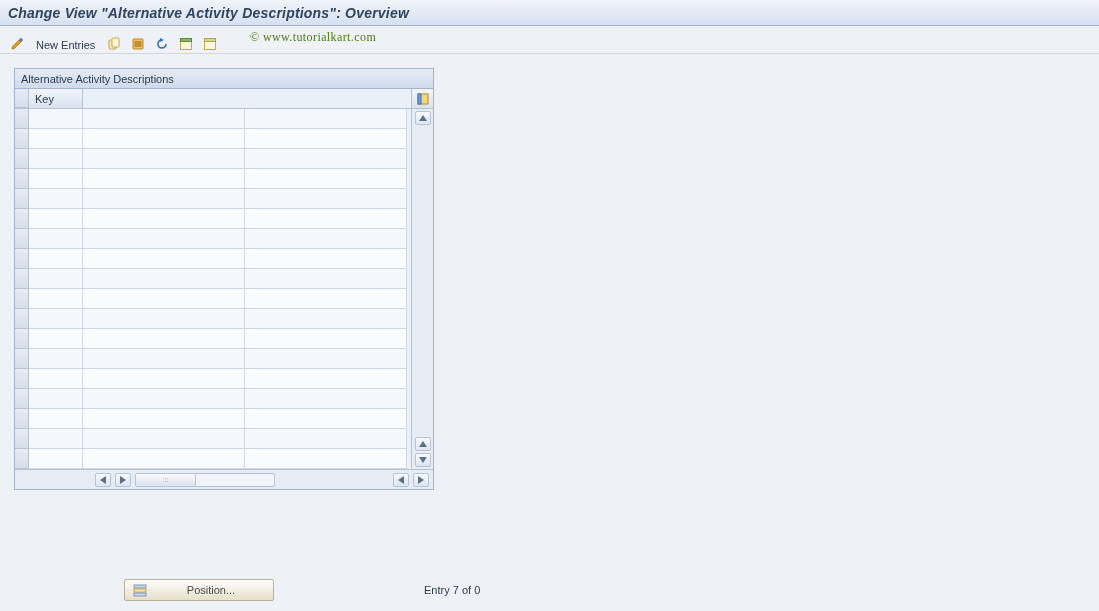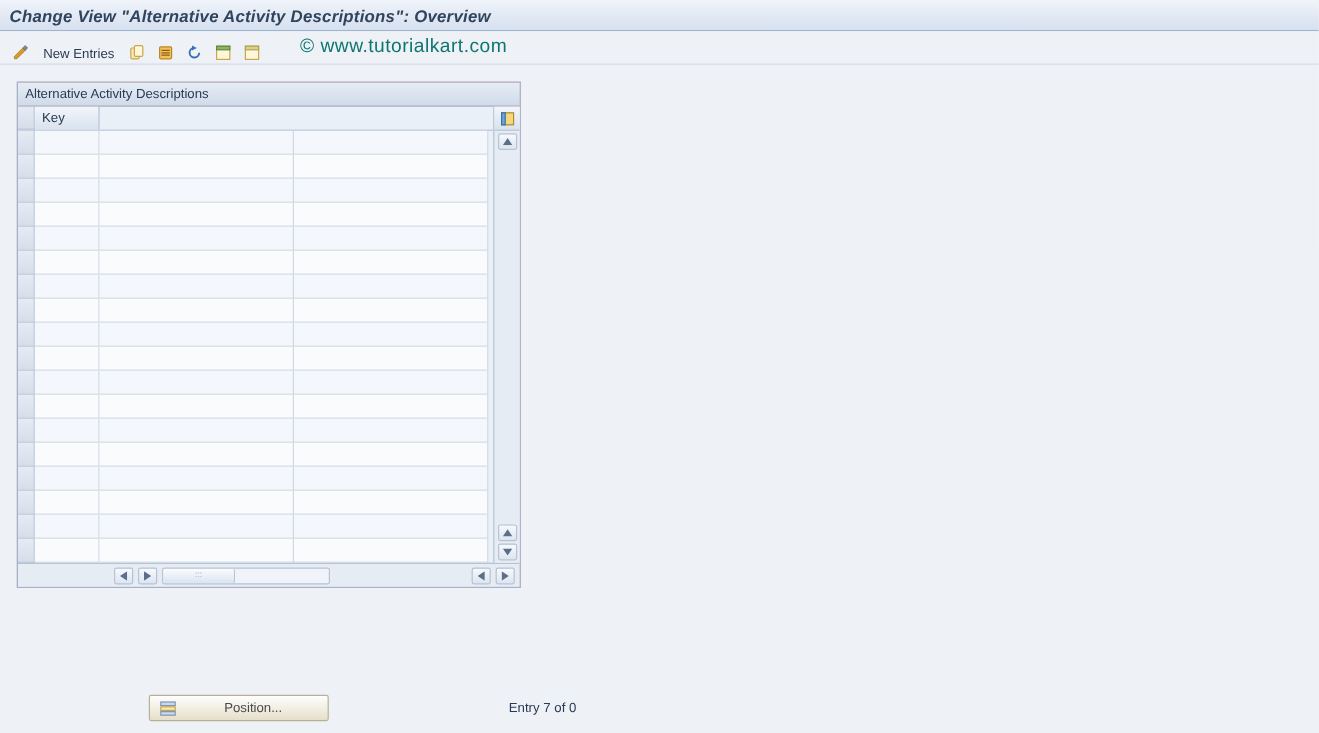--- a/index.html
+++ b/index.html
@@ -57,38 +57,38 @@
       color: #2a3a52;
       padding: 2px 4px;
       cursor: pointer;
       display: flex;
       align-items: center;
     }
     .watermark {
       position: absolute;
       left: 250px;
       top: 4px;
-      color: #0f766e;
-      font-family: Liberation Sans, sans-serif;
-      font-size: 16px;
+      color: #4d7c0f;
+      font-family: Liberation Serif, serif;
+      font-size: 12px;
       letter-spacing: 0.4px;
       user-select: none;
       pointer-events: none;
     }
     
     .workspace {
       padding: 14px;
       background: #eef2f7;
       height: calc(100% - 54px);
       position: relative;
     }
     .panel {
       width: 420px;
       border: 1px solid #9fb4cf;
-      background: #fca5a5;
+      background: #3b82f6;
     }
     .panel-head {
       height: 20px;
       background: linear-gradient(#e6ecf4, #cfdbea);
       border-bottom: 1px solid #9fb4cf;
       color: #2a3a52;
       display: flex;
       align-items: center;
       padding: 0 6px;
       font-size: 11px;

